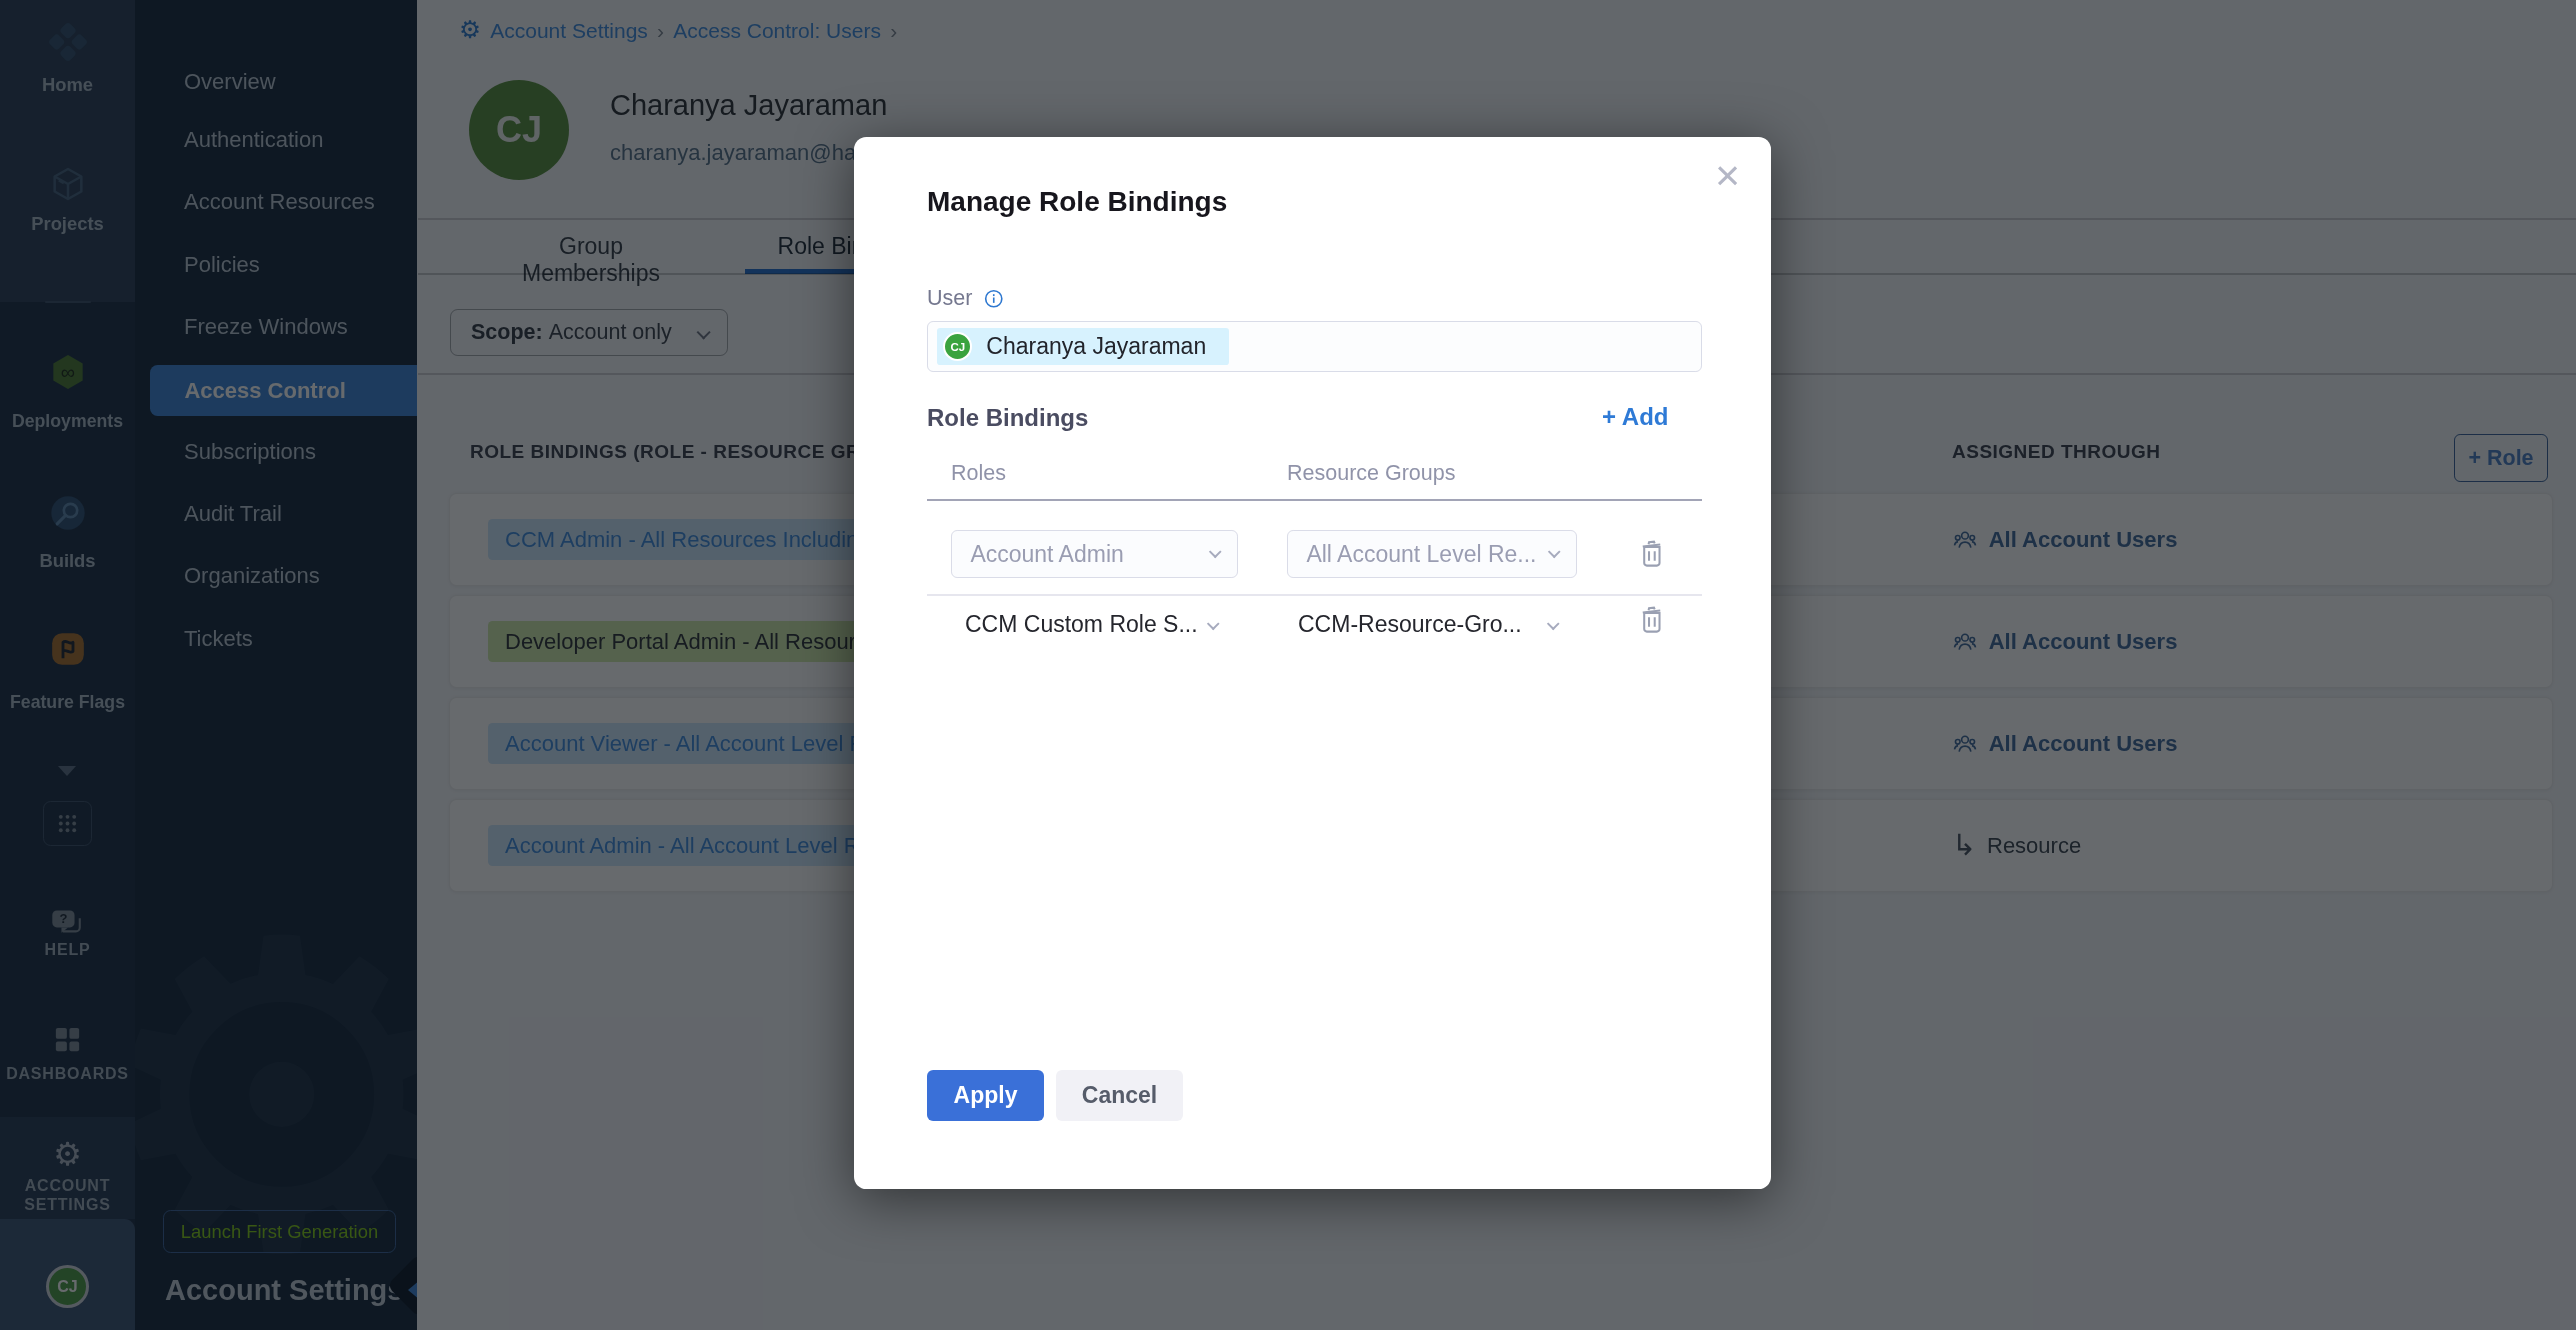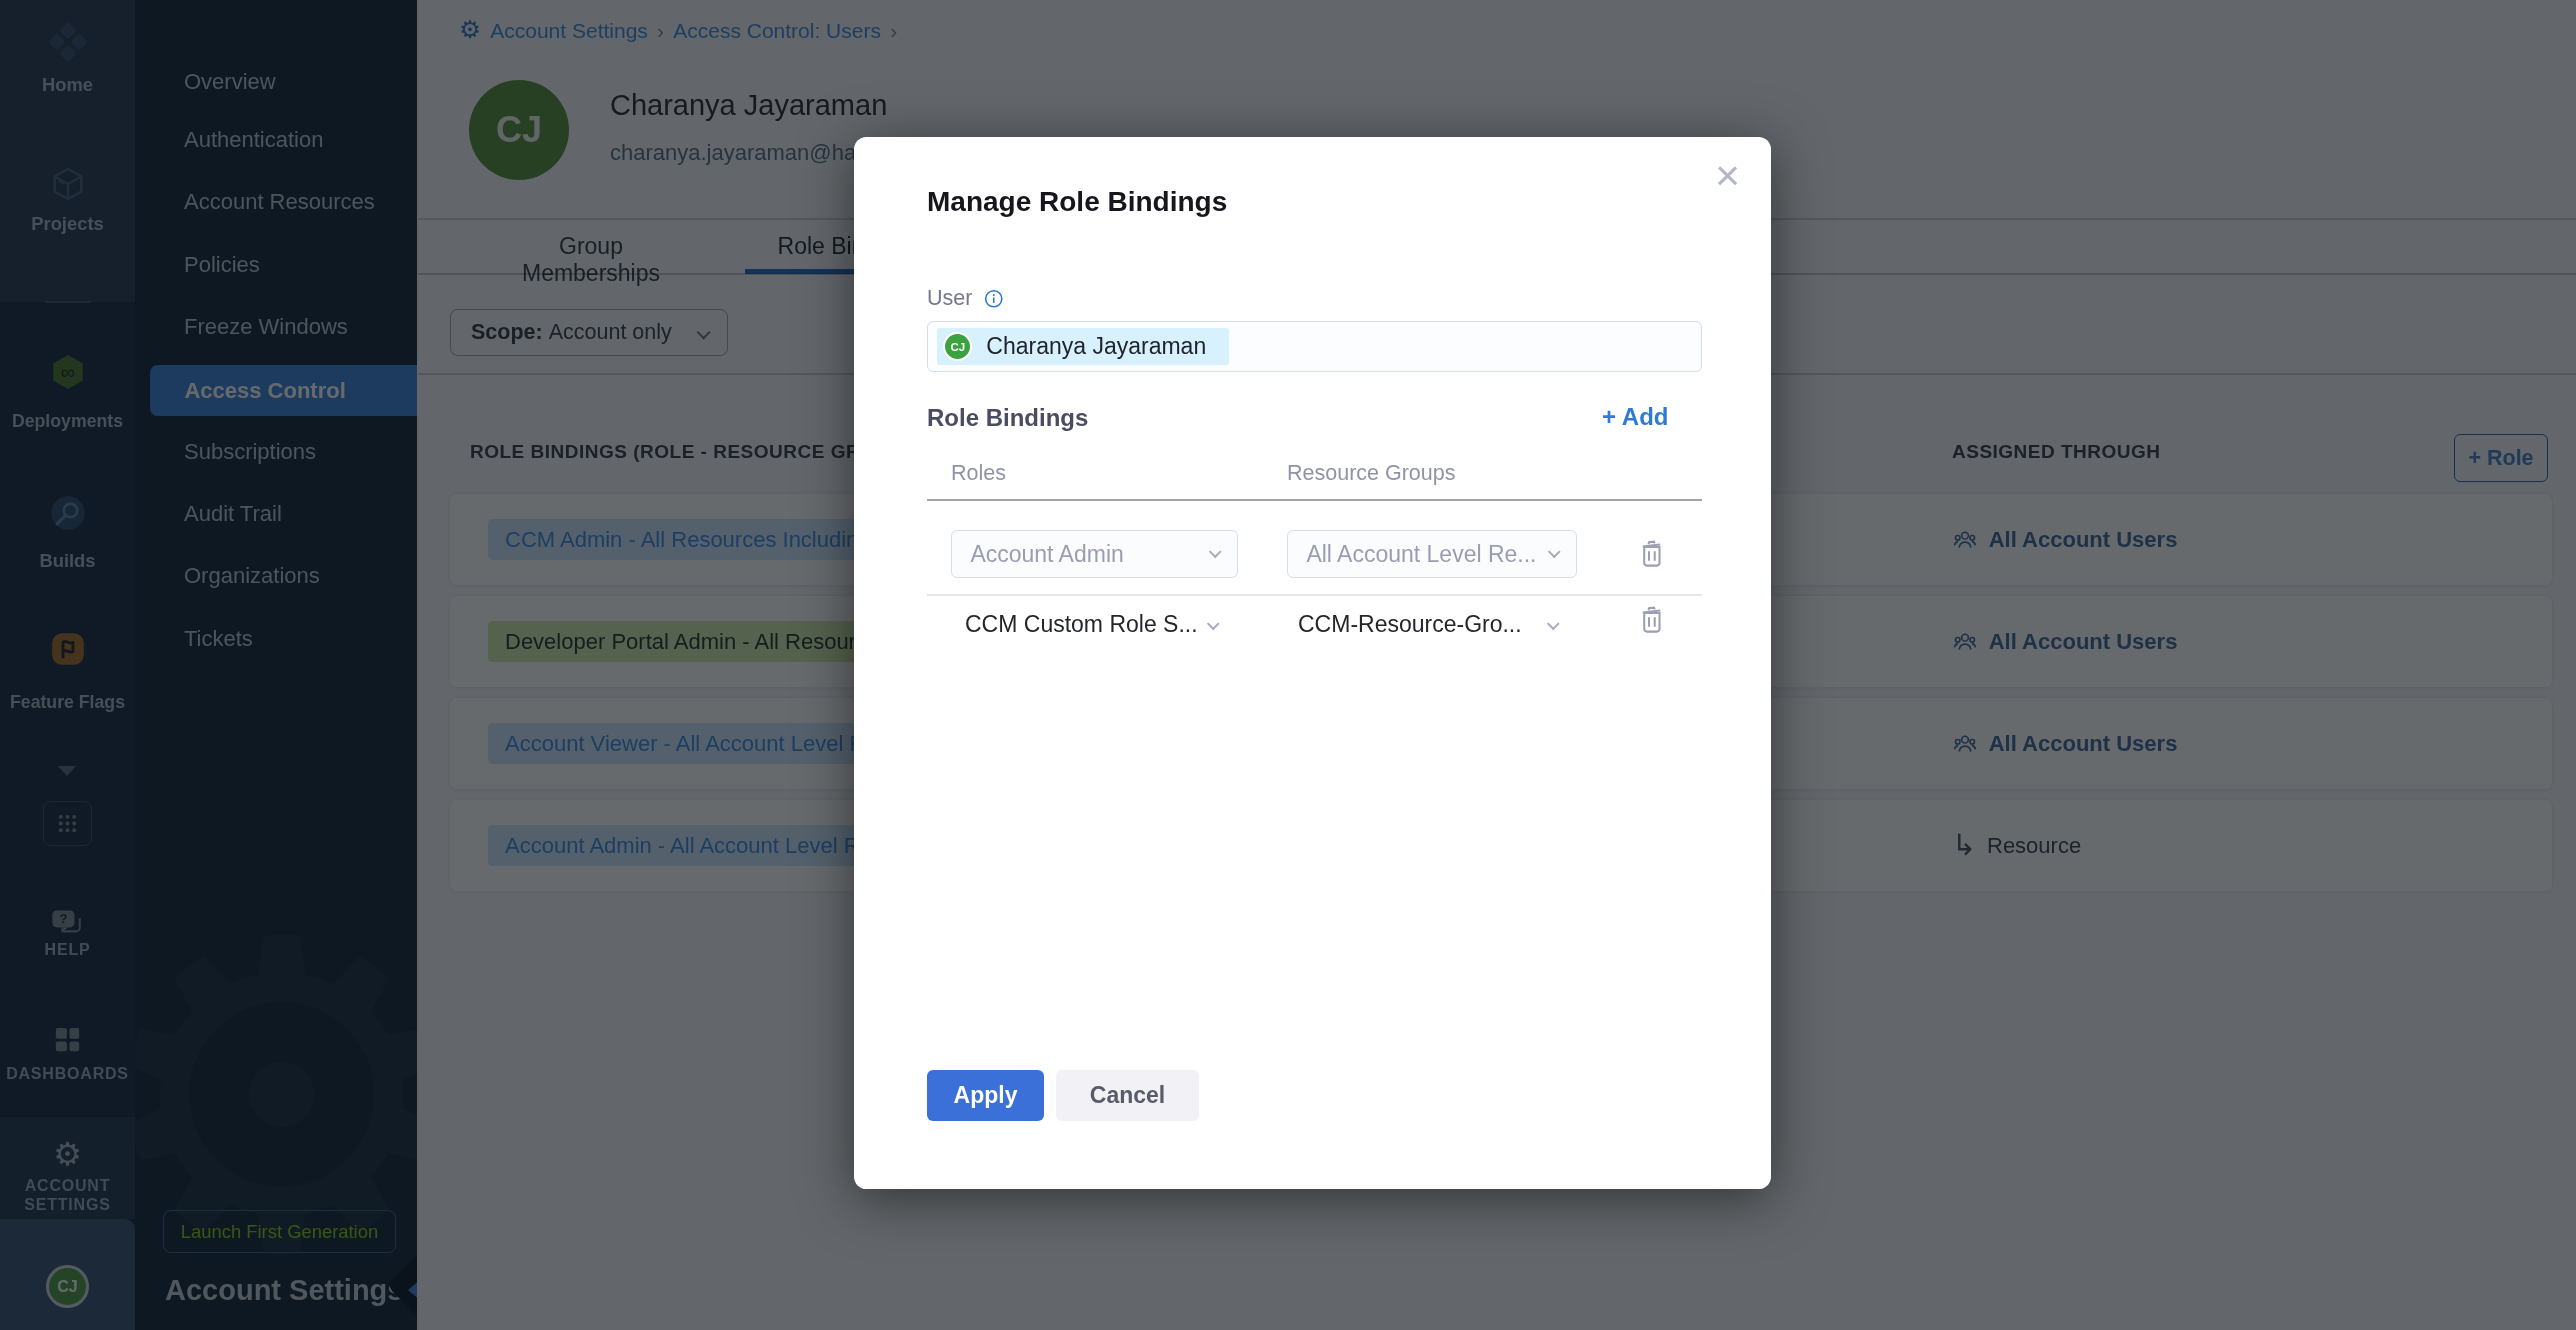--- a/index.html
+++ b/index.html
@@ -72,21 +72,21 @@
   .add-link{position:absolute;left:748px;top:266px;font-size:24px;font-weight:600;color:#2e7ad6;cursor:pointer;}
   .mcol{position:absolute;top:324px;font-size:21.5px;color:#9093a9;}
   .mline{position:absolute;left:73px;width:775px;height:1.5px;}
   .sel-box{position:absolute;top:393px;height:48px;border:1.5px solid #dadce8;border-radius:6.1px;background:#fbfcfe;display:flex;align-items:center;padding:0 18.4px;}
   .sel-box .txt{flex:1;font-size:23px;color:#9a9db2;white-space:nowrap;overflow:hidden;}
   .mchev{display:inline-block;width:9.2px;height:9.2px;border-right:2.3px solid #a7abbe;border-bottom:2.3px solid #a7abbe;transform:rotate(45deg) translateY(-2.3px);}
   .plain-txt{position:absolute;font-size:23px;color:#25262d;white-space:nowrap;}
   .trash{position:absolute;width:35px;height:35px;color:#9aa0b2;cursor:pointer;}
   .btn{position:absolute;top:933px;height:51px;border-radius:6.1px;font-size:23px;font-weight:700;display:flex;align-items:center;justify-content:center;cursor:pointer;}
   .btn.apply{left:73px;width:117px;background:#3a70d8;color:#ffffff;}
-  .btn.cancel{left:202px;width:143px;background:#f1f1f6;color:#565c6a;}
+  .btn.cancel{left:202px;width:127px;background:#f1f1f6;color:#565c6a;}
   svg{display:block;}
 </style>
 </head>
 <body>
 
 <div class="stage">
 
   <aside class="rail">
     <div class="rail-top"></div>
     <div class="rail-acct"></div>

